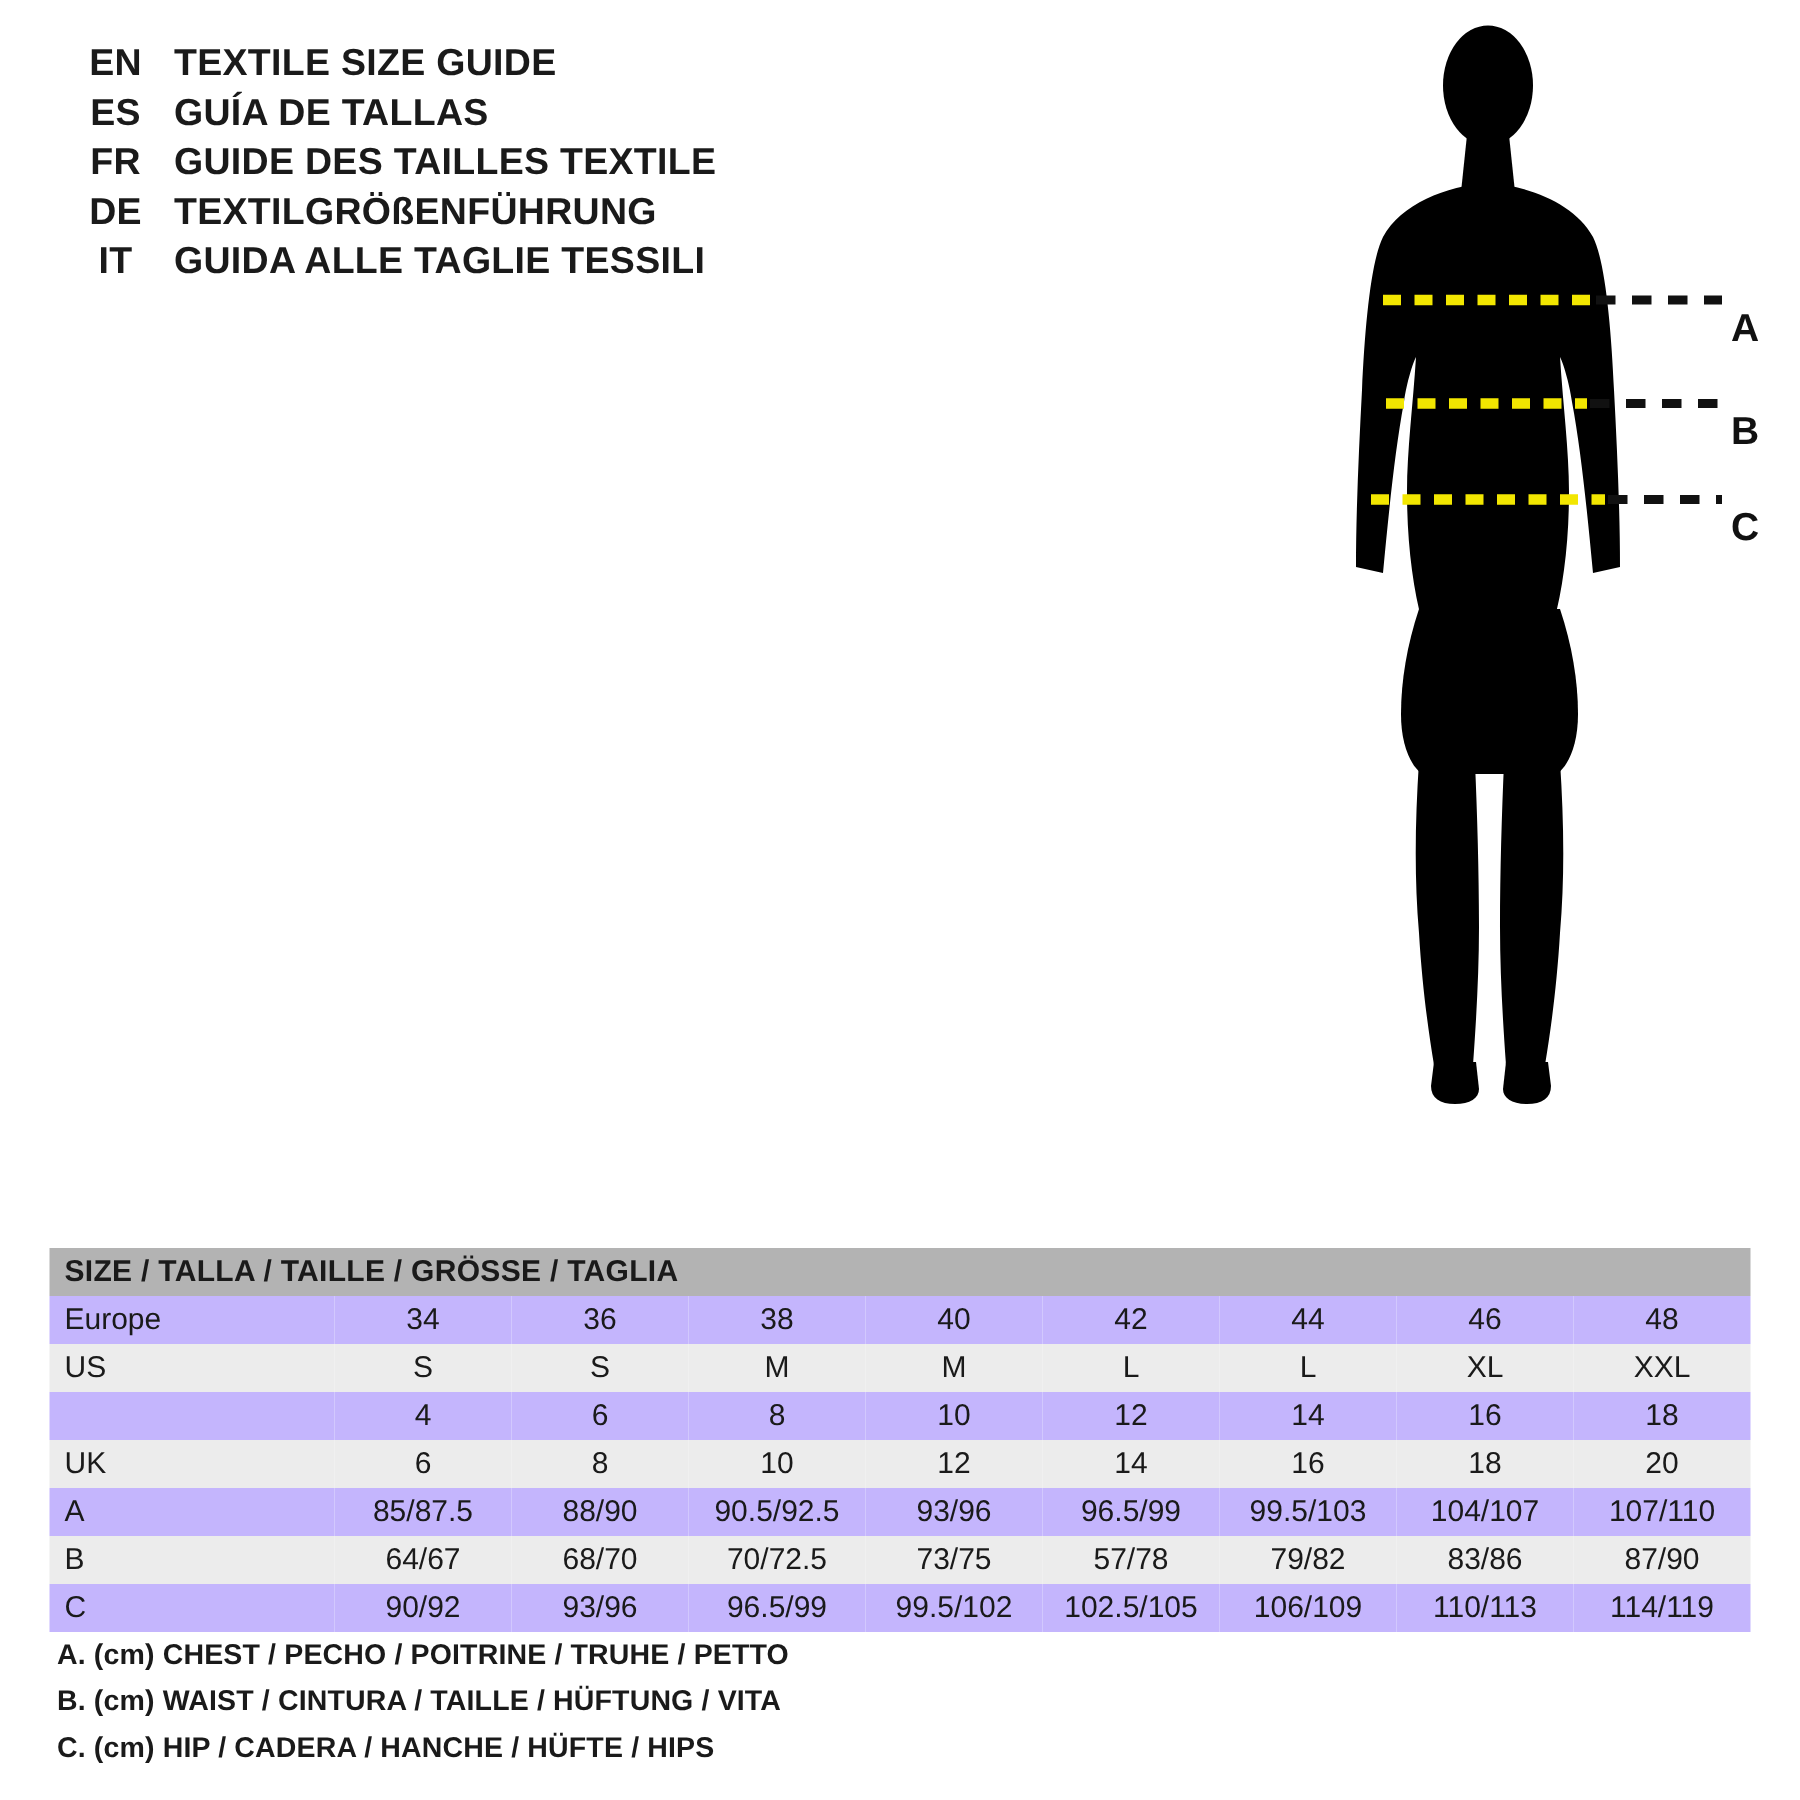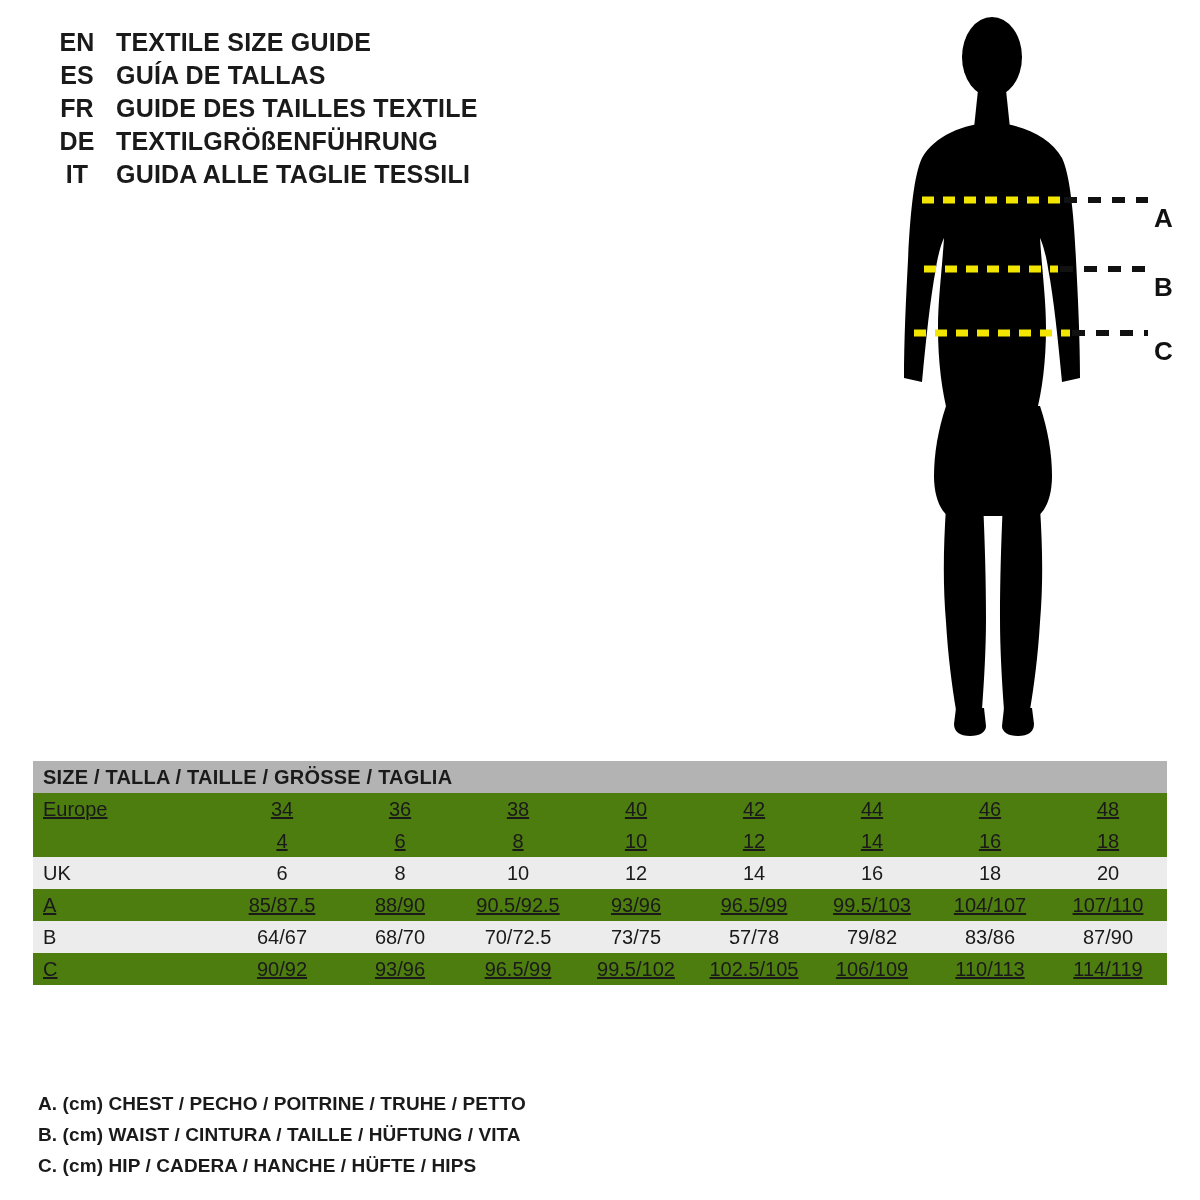--- a/index.html
+++ b/index.html
@@ -67,21 +67,21 @@
     left: 38px;
     font-size: 21px;
     font-weight: bold;
     letter-spacing: 0.2px;
     white-space: nowrap;
   }
 
   
   .size-table {
     position: absolute;
-    top: 761px;
+    top: 832px;
     left: 33px;
     width: 1134px;
     border-collapse: collapse;
     font-size: 20px;
   }
   .size-table th, .size-table td {
     padding: 0;
     height: 32px;
     line-height: 32px;
     font-weight: normal;
@@ -95,21 +95,21 @@
     font-weight: bold;
     font-size: 20px;
     letter-spacing: 0.2px;
   }
   .size-table td.rowlabel {
     text-align: left;
     padding-left: 10px;
     width: 190px;
   }
   .size-table tr.alt td { background: #ececec; }
-  .size-table tr.plain td { background: #4d7c0f; text-decoration: underline; }
+  .size-table tr.plain td { background: #c4b5fd; }
   .size-table td.col { width: 118px; }
 
   
   .footnotes {
     position: absolute;
     top: 1088px;
     left: 38px;
     width: 900px;
   }
   .footnote {
@@ -222,20 +222,31 @@
         <td class="rowlabel">Europe</td>
         <td class="col">34</td>
         <td class="col">36</td>
         <td class="col">38</td>
         <td class="col">40</td>
         <td class="col">42</td>
         <td class="col">44</td>
         <td class="col">46</td>
         <td class="col">48</td>
       </tr>
+      <tr class="alt">
+        <td class="rowlabel">US</td>
+        <td class="col">S</td>
+        <td class="col">S</td>
+        <td class="col">M</td>
+        <td class="col">M</td>
+        <td class="col">L</td>
+        <td class="col">L</td>
+        <td class="col">XL</td>
+        <td class="col">XXL</td>
+      </tr>
       <tr class="plain">
         <td class="rowlabel"></td>
         <td class="col">4</td>
         <td class="col">6</td>
         <td class="col">8</td>
         <td class="col">10</td>
         <td class="col">12</td>
         <td class="col">14</td>
         <td class="col">16</td>
         <td class="col">18</td>

